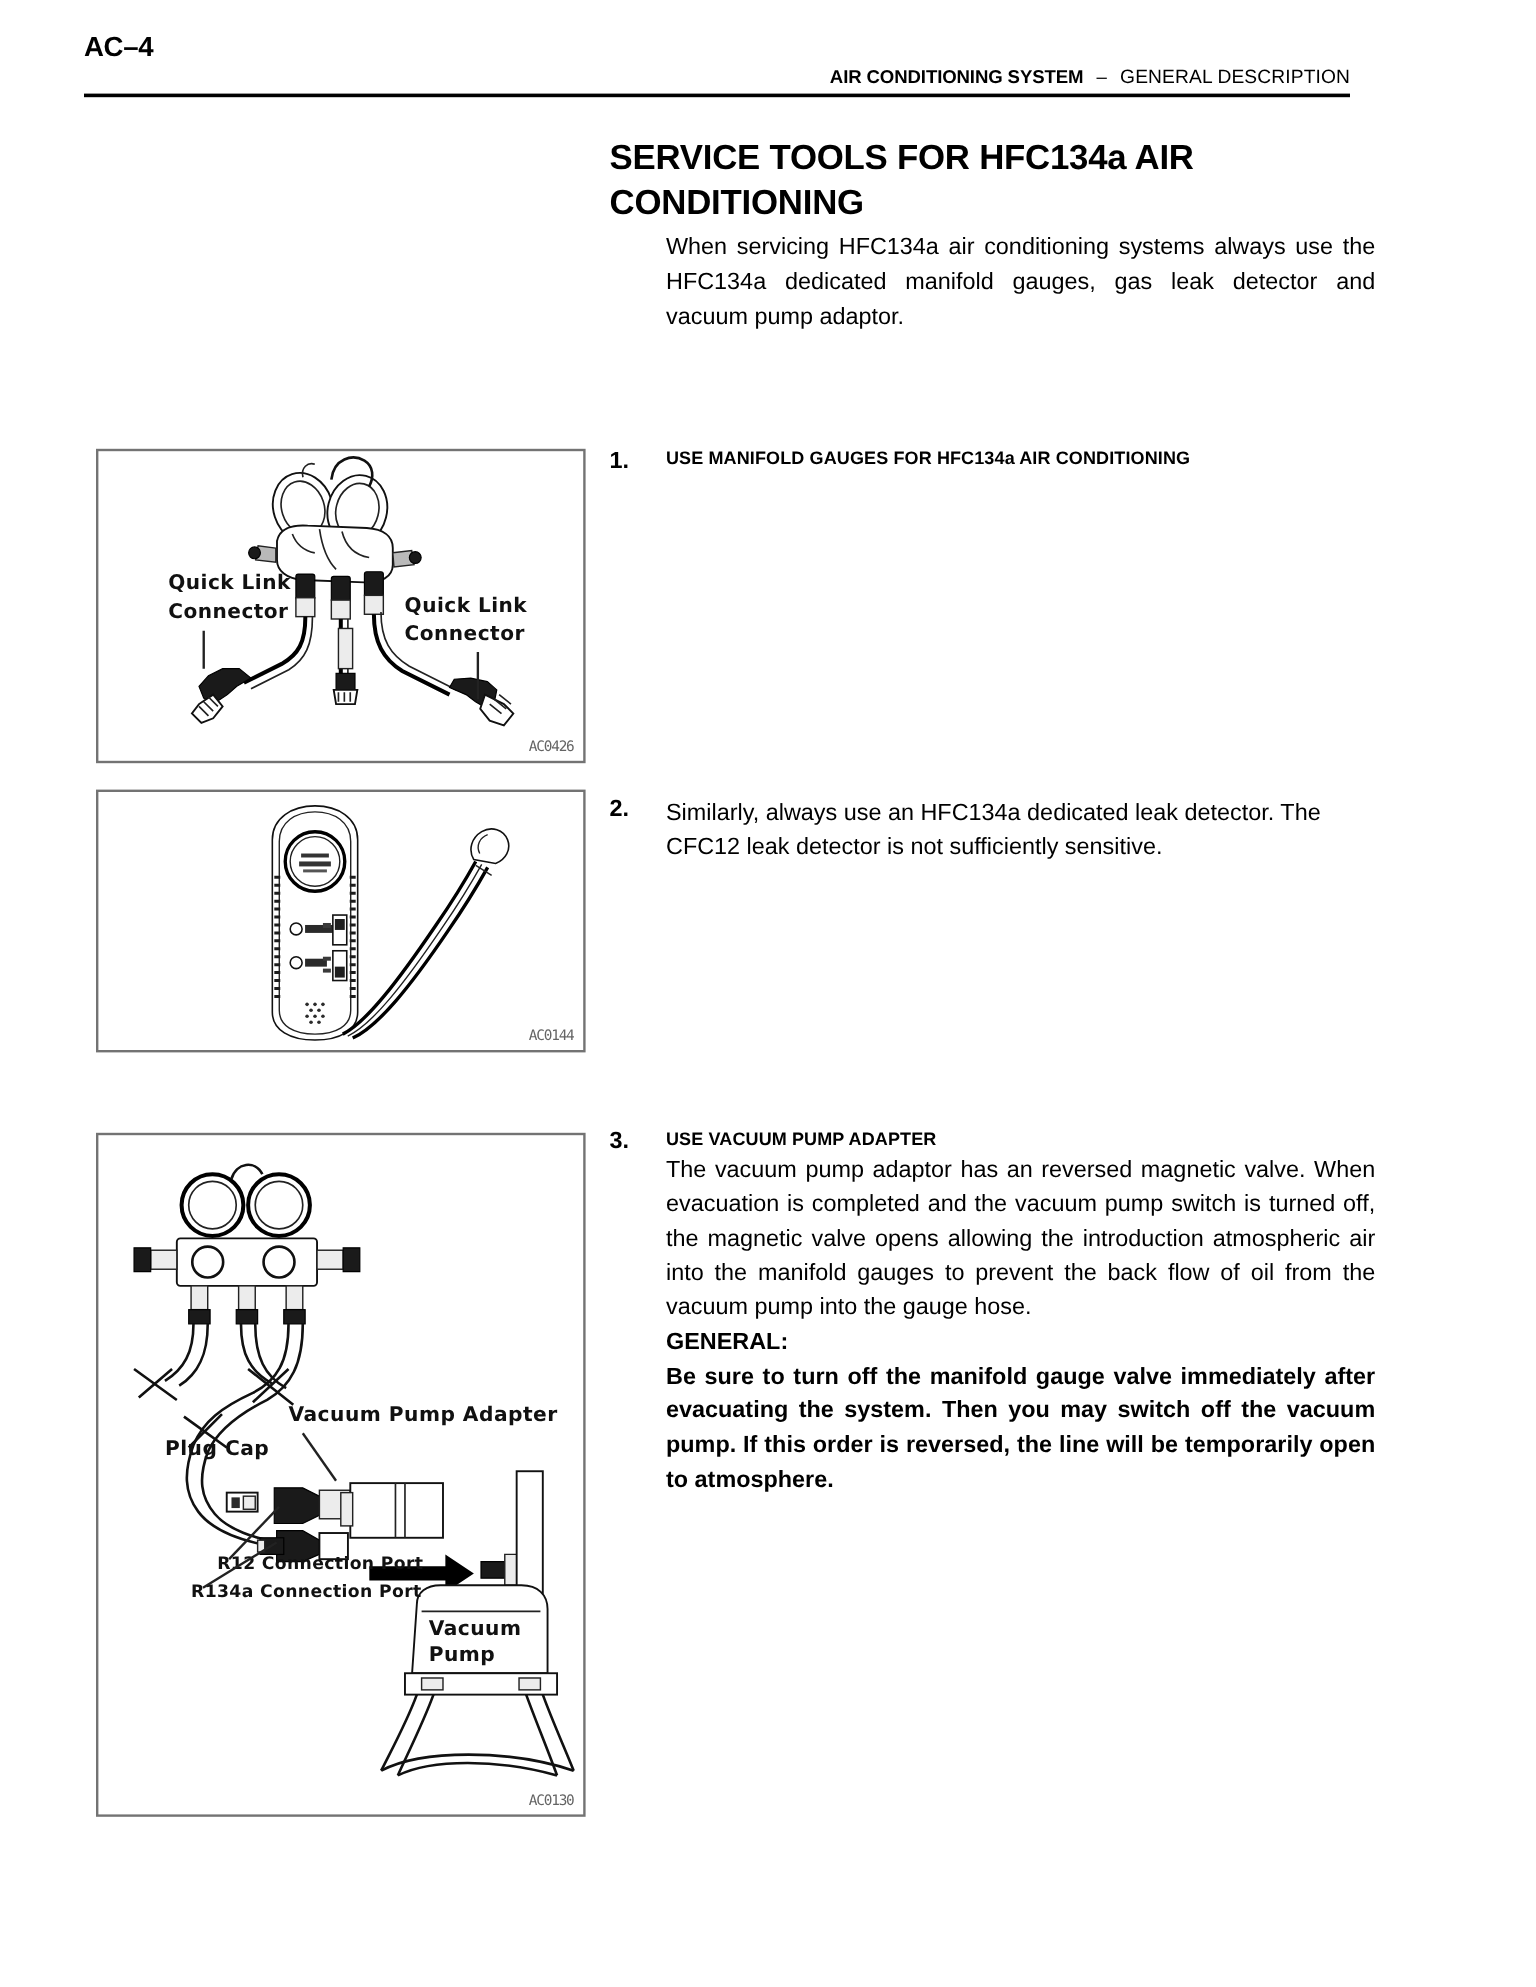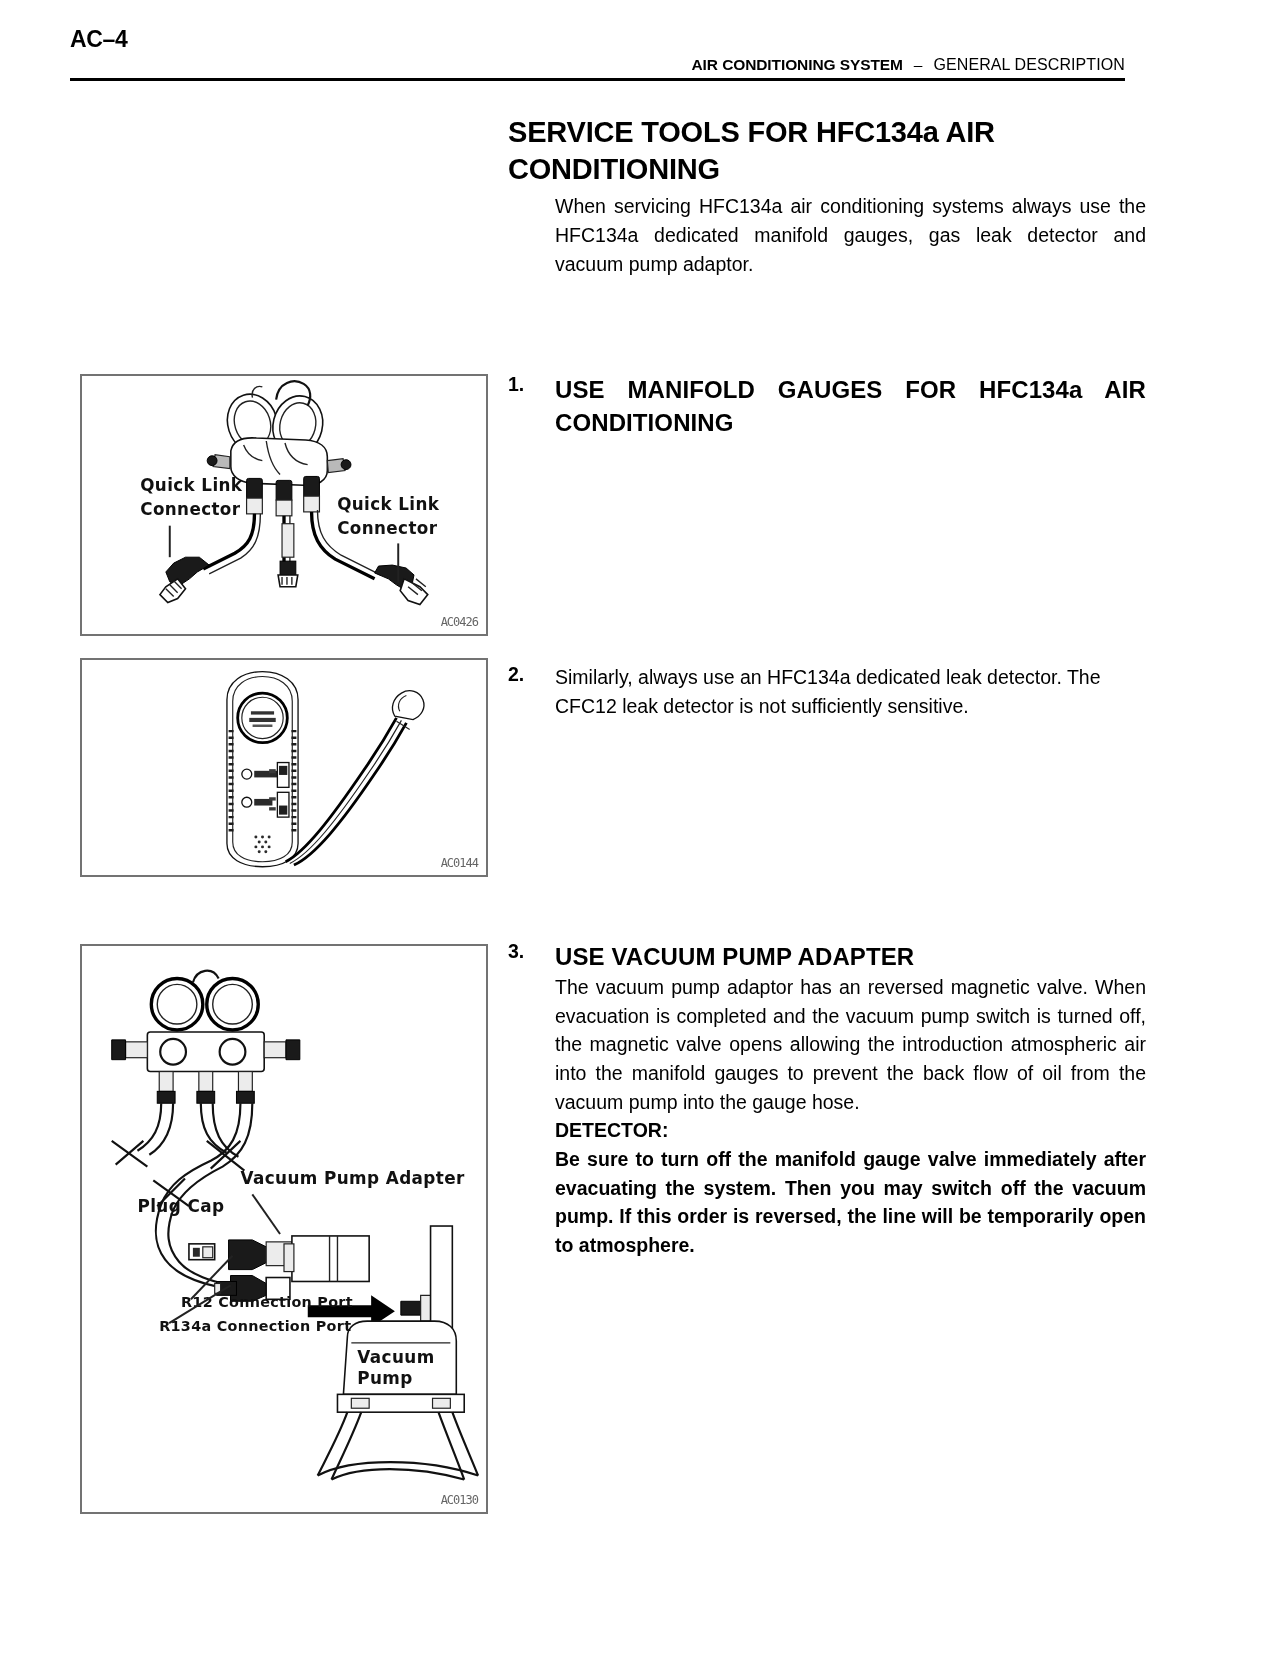--- a/index.html
+++ b/index.html
@@ -98,21 +98,21 @@
   }
   .sec-row { display: flex; }
   .sec-num {
     width: 47px;
     flex: 0 0 47px;
     font-size: 19.5px;
     font-weight: bold;
   }
   .sec-body { flex: 1 1 auto; }
   h3.sec-head {
-    font-size: 24px;
+    font-size: 15px;
     font-weight: bold;
     line-height: 1.38;
     margin: 0;
     text-align: justify;
     text-justify: inter-word;
     letter-spacing: 0.1px;
   }
   h3.sec-head.nojust { text-align: left; }
   .caution-label {
     font-size: 19.5px;
@@ -204,21 +204,21 @@
     </div>
   </div>
 </div>
 
 <div class="section" style="top:940px;">
   <div class="sec-row">
     <div class="sec-num">3.</div>
     <div class="sec-body">
       <h3 class="sec-head nojust">USE VACUUM PUMP ADAPTER</h3>
       <p class="body-text">The vacuum pump adaptor has an reversed magnetic valve. When evacuation is completed and the vacuum pump switch is turned off, the magnetic valve opens allowing the introduction atmospheric air into the manifold gauges to prevent the back flow of oil from the vacuum pump into the gauge hose.</p>
-      <div class="caution-label">DETECTOR:</div>
+      <div class="caution-label">GENERAL:</div>
       <p class="caution-text">Be sure to turn off the manifold gauge valve immediately after evacuating the system. Then you may switch off the vacuum pump. If this order is reversed, the line will be temporarily open to atmosphere.</p>
     </div>
   </div>
 </div>
 
 <div class="figure-box" style="left:80px; top:374px; width:408px; height:262px;">
   <svg class="fig-svg" viewBox="0 0 408 262">
 
     <g>
       <ellipse cx="172" cy="48" rx="25" ry="30" transform="rotate(-18 172 48)" class="fill-w"></ellipse>

